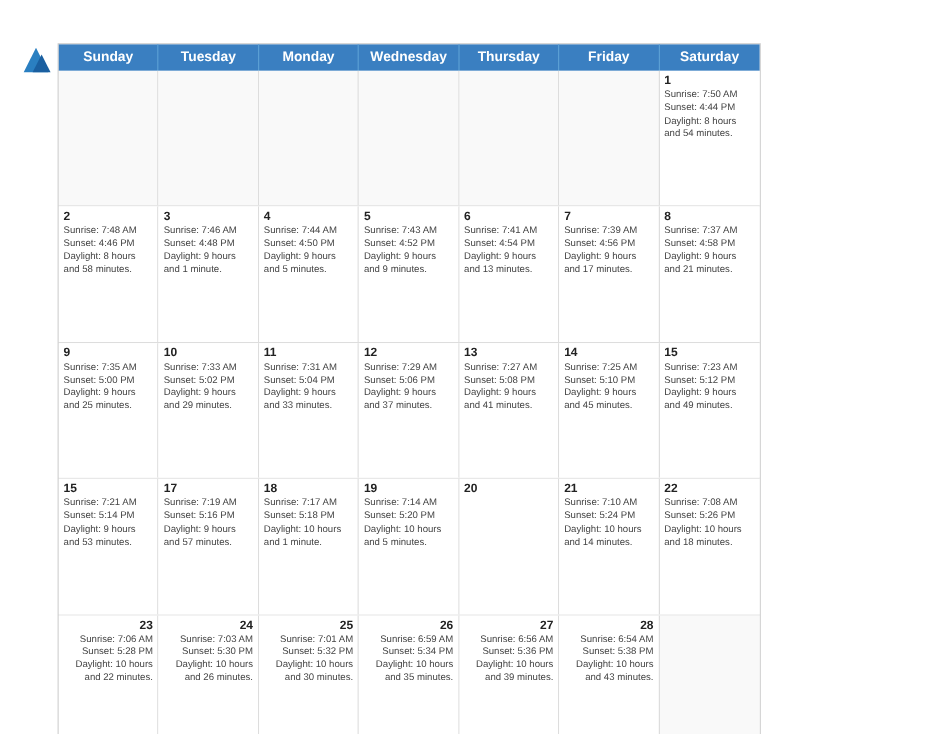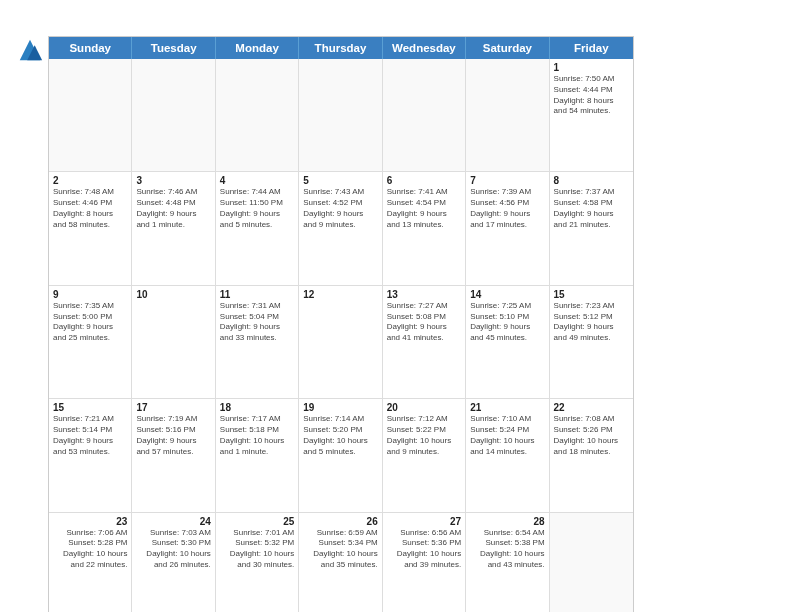--- a/index.html
+++ b/index.html
@@ -129,24 +129,24 @@
       <div class="month-year"></div>
       <div class="location"></div>
     </div>
   </div>
 
   <div class="calendar">
     <div class="cal-header-row">
     <div class="cal-header-cell">Sunday</div>
         <div class="cal-header-cell">Tuesday</div>
         <div class="cal-header-cell">Monday</div>
+        <div class="cal-header-cell">Wednesday</div>
         <div class="cal-header-cell">Thursday</div>
-        <div class="cal-header-cell">Wednesday</div>
+        <div class="cal-header-cell">Friday</div>
         <div class="cal-header-cell">Saturday</div>
-        <div class="cal-header-cell">Friday</div>
       </div>
     <div class="cal-body">
     <div class="cal-row">
           <div class="cal-cell empty"></div>
           <div class="cal-cell empty"></div>
           <div class="cal-cell empty"></div>
           <div class="cal-cell empty"></div>
           <div class="cal-cell empty"></div>
           <div class="cal-cell empty"></div>
           <div class="cal-cell">
@@ -165,21 +165,21 @@
           </div>
           <div class="cal-cell">
             <span class="day-num">3</span>
             <div class="day-info">Sunrise: 7:46 AM
 Sunset: 4:48 PM
 Daylight: 9 hours and 1 minute.</div>
           </div>
           <div class="cal-cell">
             <span class="day-num">4</span>
             <div class="day-info">Sunrise: 7:44 AM
-Sunset: 11:50 PM
+Sunset: 4:50 PM
 Daylight: 9 hours and 5 minutes.</div>
           </div>
           <div class="cal-cell">
             <span class="day-num">5</span>
             <div class="day-info">Sunrise: 7:43 AM
 Sunset: 4:52 PM
 Daylight: 9 hours and 9 minutes.</div>
           </div>
           <div class="cal-cell">
             <span class="day-num">6</span>
@@ -202,29 +202,35 @@
         </div>
         <div class="cal-row">
           <div class="cal-cell">
             <span class="day-num">9</span>
             <div class="day-info">Sunrise: 7:35 AM
 Sunset: 5:00 PM
 Daylight: 9 hours and 25 minutes.</div>
           </div>
           <div class="cal-cell">
             <span class="day-num">10</span>
+            <div class="day-info">Sunrise: 7:33 AM
+Sunset: 5:02 PM
+Daylight: 9 hours and 29 minutes.</div>
           </div>
           <div class="cal-cell">
             <span class="day-num">11</span>
             <div class="day-info">Sunrise: 7:31 AM
 Sunset: 5:04 PM
 Daylight: 9 hours and 33 minutes.</div>
           </div>
           <div class="cal-cell">
             <span class="day-num">12</span>
+            <div class="day-info">Sunrise: 7:29 AM
+Sunset: 5:06 PM
+Daylight: 9 hours and 37 minutes.</div>
           </div>
           <div class="cal-cell">
             <span class="day-num">13</span>
             <div class="day-info">Sunrise: 7:27 AM
 Sunset: 5:08 PM
 Daylight: 9 hours and 41 minutes.</div>
           </div>
           <div class="cal-cell">
             <span class="day-num">14</span>
             <div class="day-info">Sunrise: 7:25 AM
@@ -258,23 +264,20 @@
 Daylight: 10 hours and 1 minute.</div>
           </div>
           <div class="cal-cell">
             <span class="day-num">19</span>
             <div class="day-info">Sunrise: 7:14 AM
 Sunset: 5:20 PM
 Daylight: 10 hours and 5 minutes.</div>
           </div>
           <div class="cal-cell">
             <span class="day-num">20</span>
-            <div class="day-info">Sunrise: 7:12 AM
-Sunset: 5:22 PM
-Daylight: 10 hours and 9 minutes.</div>
           </div>
           <div class="cal-cell">
             <span class="day-num">21</span>
             <div class="day-info">Sunrise: 7:10 AM
 Sunset: 5:24 PM
 Daylight: 10 hours and 14 minutes.</div>
           </div>
           <div class="cal-cell">
             <span class="day-num">22</span>
             <div class="day-info">Sunrise: 7:08 AM

